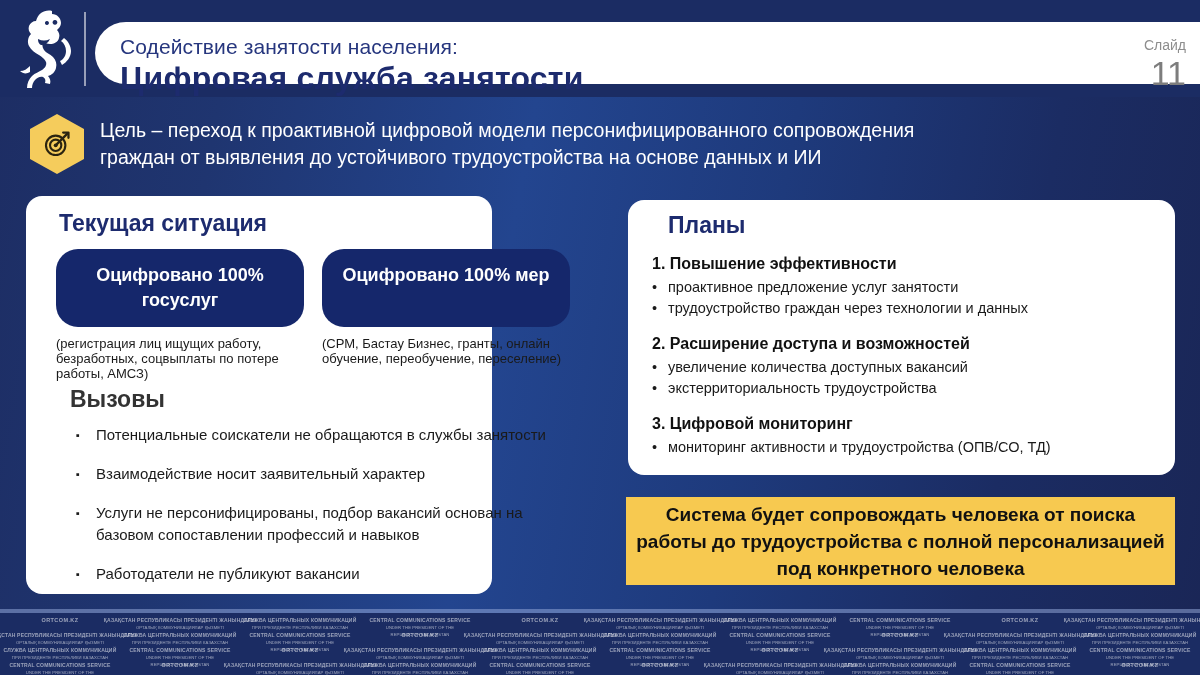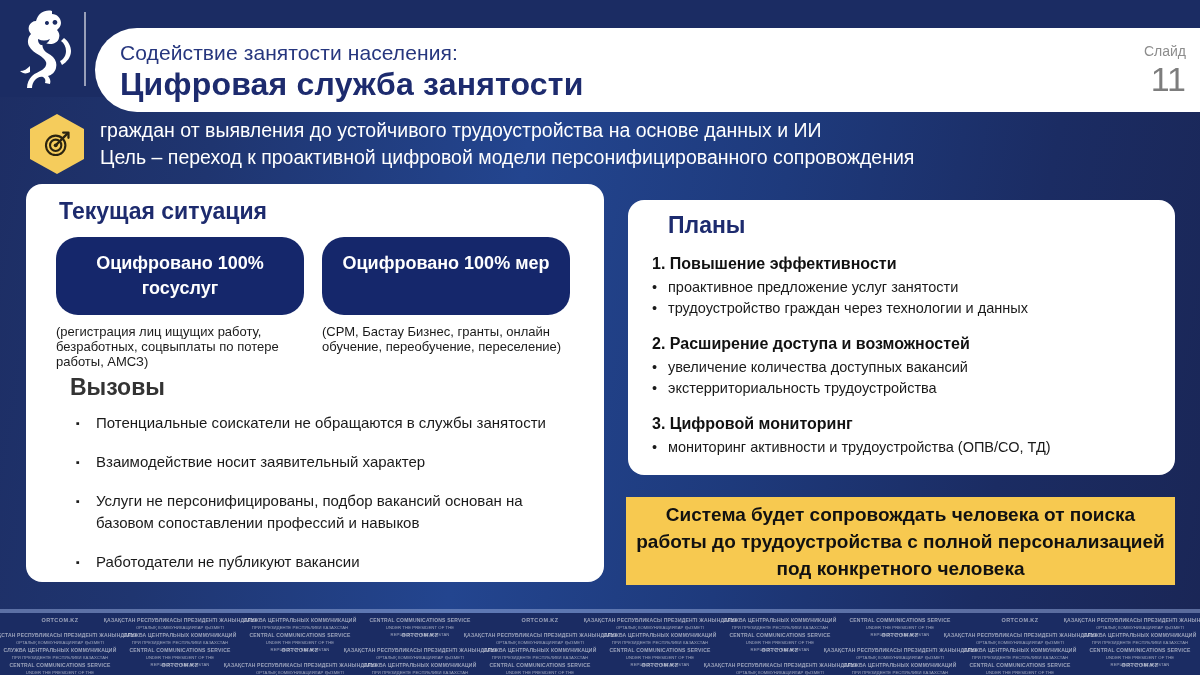--- a/index.html
+++ b/index.html
@@ -35,22 +35,22 @@
     width: 62px; height: 80px;
   }
   .header-divider {
     position: absolute;
     left: 84px; top: 12px;
     width: 2px; height: 74px;
     background: rgba(255,255,255,0.55);
   }
   .header-panel {
     position: absolute;
-    left: 95px; top: 28px;
-    width: 1105px; height: 84px;
+    left: 95px; top: 22px;
+    width: 1105px; height: 62px;
     background: #ffffff;
     border-radius: 42px 0 0 42px;
   }
   .header-text {
     position: absolute;
     left: 25px; top: 10px;
   }
   .header-sub {
     font-size: 21px;
     color: #26367e;
@@ -109,22 +109,22 @@
     line-height: 27px;
   }
 
   
   .card {
     position: absolute;
     background: #ffffff;
     border-radius: 16px;
   }
   .card-left {
-    left: 26px; top: 184px;
-    width: 578px; height: 398px;
+    left: 26px; top: 196px;
+    width: 466px; height: 398px;
   }
   .card-right {
     left: 628px; top: 200px;
     width: 547px; height: 275px;
   }
 
   .section-title {
     font-size: 23px;
     font-weight: bold;
     color: #1d2b6e;
@@ -316,22 +316,22 @@
             <circle cx="15.5" cy="18.5" r="11"></circle>
             <circle cx="15.5" cy="18.5" r="6.4"></circle>
           </g>
           <circle cx="15.5" cy="18.5" r="2.2" fill="#2b2410"></circle>
           <path d="M15.5 18.5 L29 5" stroke="#2b2410" stroke-width="2.6" stroke-linecap="round"></path>
           <path d="M24 4 L30 4 L30 10" fill="none" stroke="#2b2410" stroke-width="2.6" stroke-linejoin="round" stroke-linecap="round"></path>
         </svg>
       </div>
     </div>
     <div>
+      <div class="goal-text">Цель – переход к проактивной цифровой модели персонифицированного сопровождения</div>
       <div class="goal-text">граждан от выявления до устойчивого трудоустройства на основе данных и ИИ</div>
-      <div class="goal-text">Цель – переход к проактивной цифровой модели персонифицированного сопровождения</div>
     </div>
   </div>
 
   <div class="card card-left">
     <div class="section-title cur-title">Текущая ситуация</div>
 
     <div class="pill-row">
       <div class="pill">Оцифровано 100% госуслуг</div>
       <div class="pill">Оцифровано 100% мер</div>
     </div>

